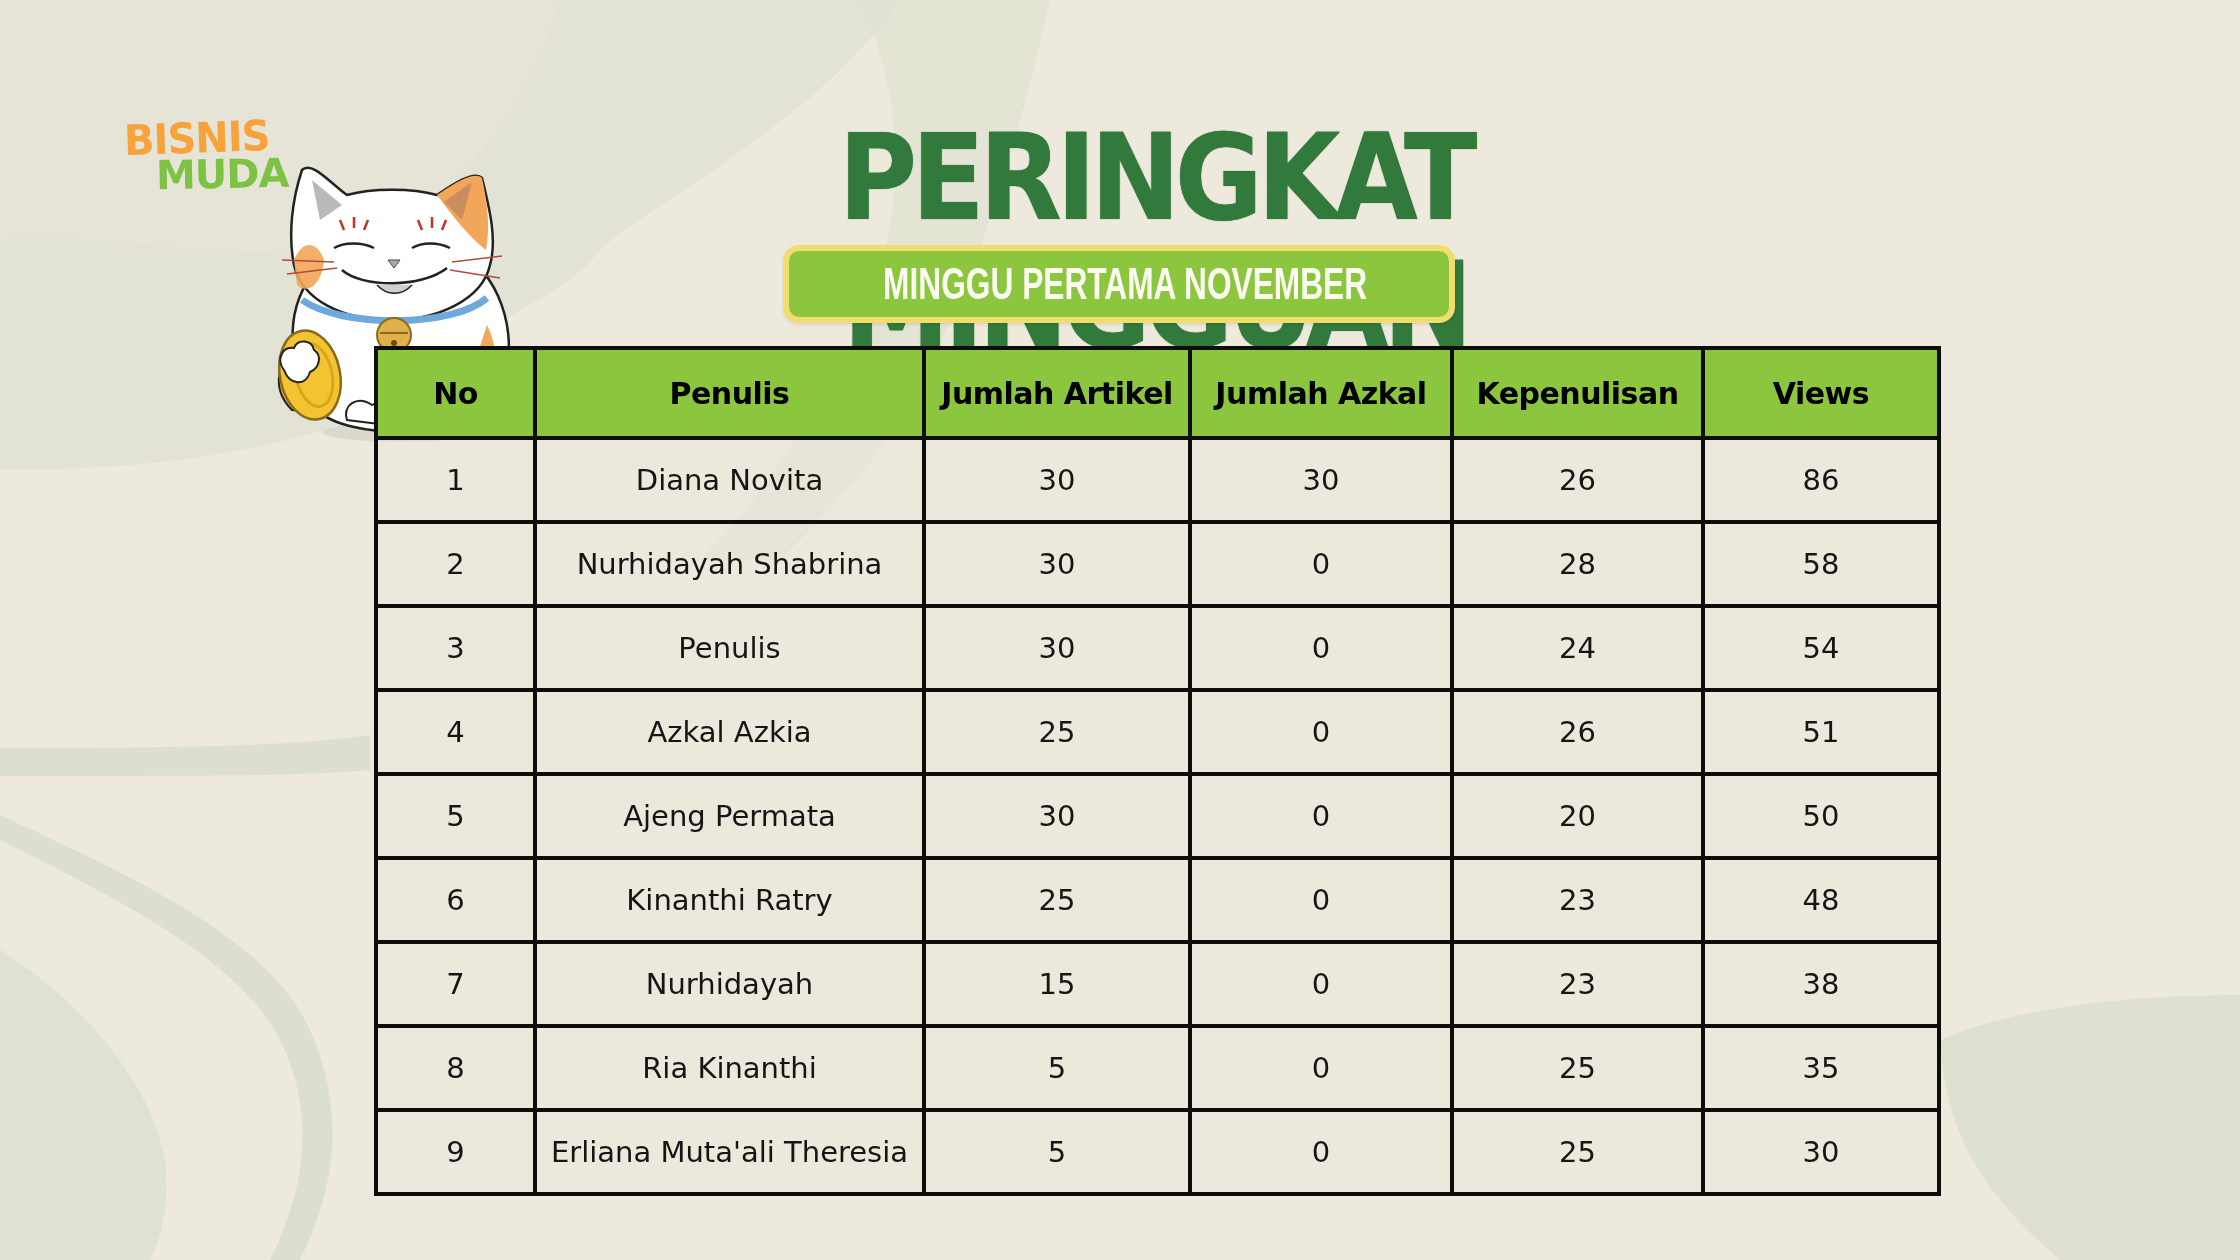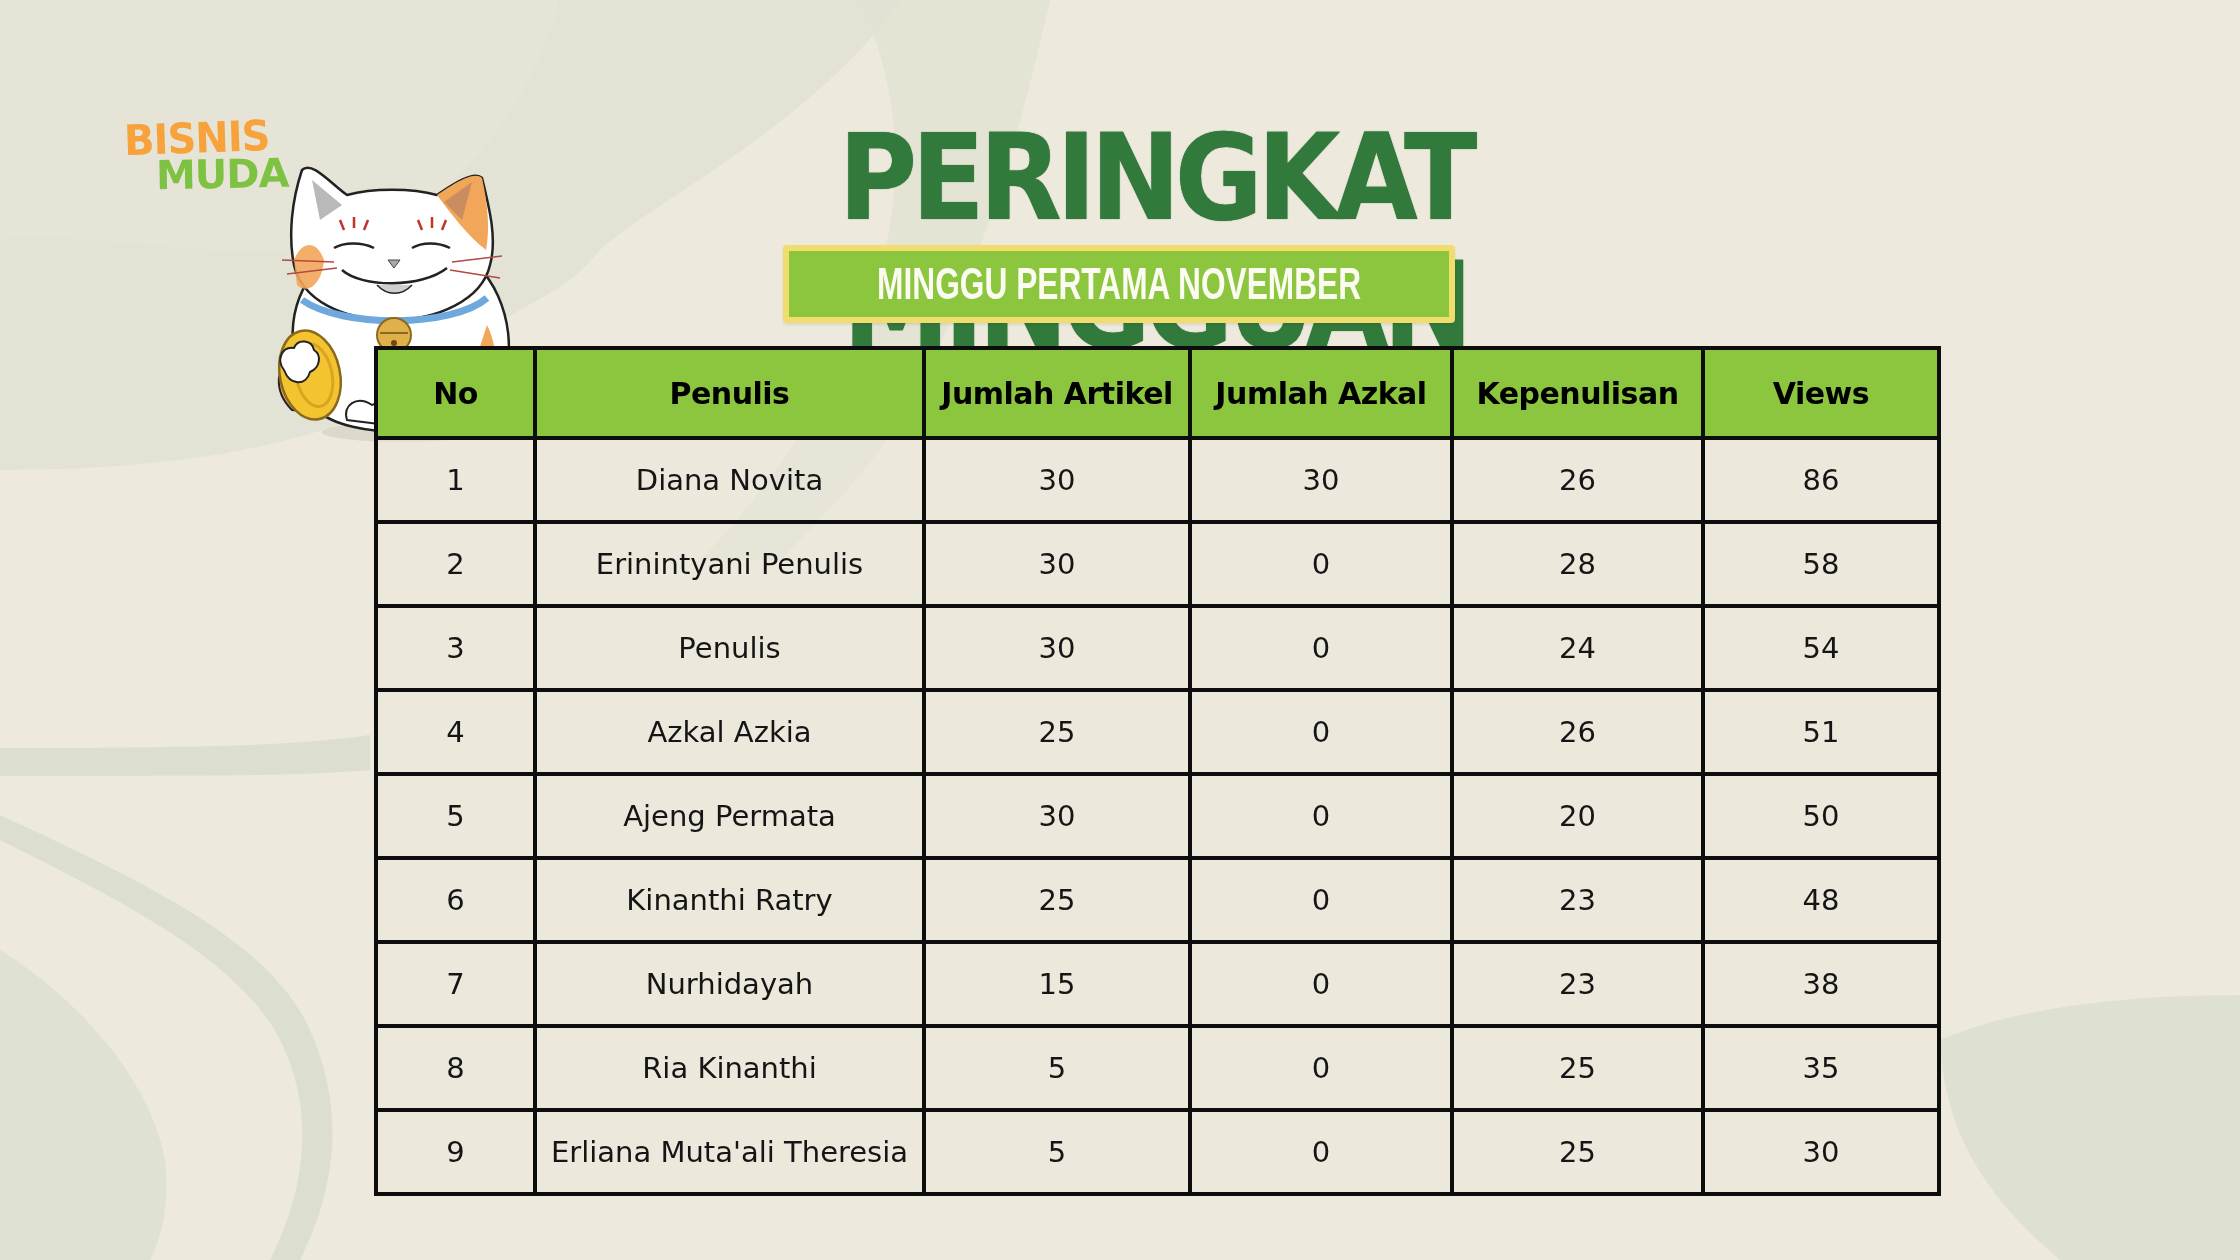--- a/index.html
+++ b/index.html
@@ -19,22 +19,22 @@
   .cat { position: absolute; left: 262px; top: 150px; width: 260px; height: 295px; z-index: 2; }
   .title {
     position: absolute; left: 640px; top: 118px; width: 1030px; height: 120px; z-index: 3;
     text-align: center; color: #327a3c; font-family: "DejaVu Sans", sans-serif; font-weight: bold;
     font-size: 112px; line-height: 120px; letter-spacing: -6px;
     transform: scaleX(0.96) scaleY(1.06);
     text-shadow: 0 0 1px #2b6a34;
   }
   .banner {
     position: absolute; left: 783px; top: 245px; width: 672px; height: 78px; z-index: 3;
-    box-sizing: border-box; border: 6px solid #f0dd6e; border-radius: 4px; background: #8cc63f;
-    display: flex; align-items: center; justify-content: center;
+    box-sizing: border-box; border: 6px solid #f0dd6e; border-radius: 16px; background: #8cc63f;
+    display: flex; align-items: center; justify-content: flex-start;
     box-shadow: 0 2px 3px rgba(0,0,0,0.08);
   }
   .banner span {
     color: #fbfbf2; font-family: "Liberation Sans", sans-serif; font-weight: bold;
     font-size: 44px; transform: scaleX(0.72); white-space: nowrap; letter-spacing: 0px;
     display: inline-block;
   }
   table.rank {
     position: absolute; left: 374px; top: 346px; width: 1563px; z-index: 4;
     border-collapse: collapse; table-layout: fixed;
@@ -144,21 +144,21 @@
     <tr>
       <td>1</td>
       <td>Diana Novita</td>
       <td>30</td>
       <td>30</td>
       <td>26</td>
       <td>86</td>
     </tr>
     <tr>
       <td>2</td>
-      <td>Erinintyani Penulis</td>
+      <td>Nurhidayah Shabrina</td>
       <td>30</td>
       <td>0</td>
       <td>28</td>
       <td>58</td>
     </tr>
     <tr>
       <td>3</td>
       <td>Penulis</td>
       <td>30</td>
       <td>0</td>

